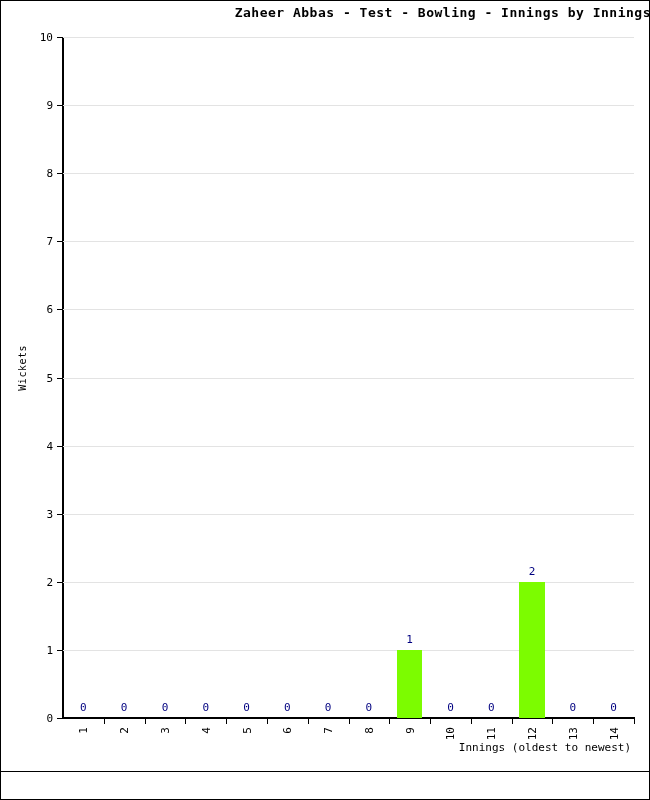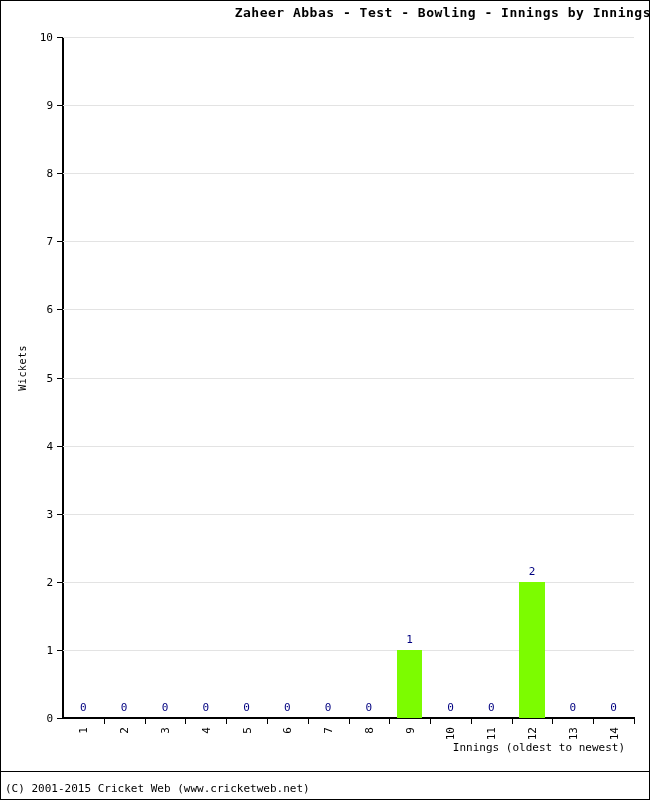--- a/index.html
+++ b/index.html
@@ -128,21 +128,21 @@
     top: 726px;
     font-size: 11px;
     color: #000000;
     white-space: pre;
     writing-mode: vertical-rl;
     transform: rotate(180deg);
     line-height: 1;
   }
   #x-axis-caption {
     position: absolute;
-    right: 24px;
+    right: 18px;
     top: 740px;
     font-size: 11px;
     color: #000000;
     white-space: pre;
   }
 
   
   #footer-rule {
     position: absolute;
     left: 0;
@@ -256,14 +256,13 @@
       <div class="x-tick-mark" style="left: 551.429px;"></div>
       <div class="x-tick-label" style="left: 566.821px;">13</div>
       <div class="x-tick-mark" style="left: 592.214px;"></div>
       <div class="x-tick-label" style="left: 607.607px;">14</div>
       <div class="x-tick-mark" style="left: 633px;"></div>
     </div>
 
   <div id="x-axis-caption">Innings (oldest to newest)</div>
 
   <div id="footer-rule"></div>
-  <div id="footer-credit">(C) 2001-2015 Cricket Web (www.cricketweb.net)</div>
 </div>
 
 </body></html>

